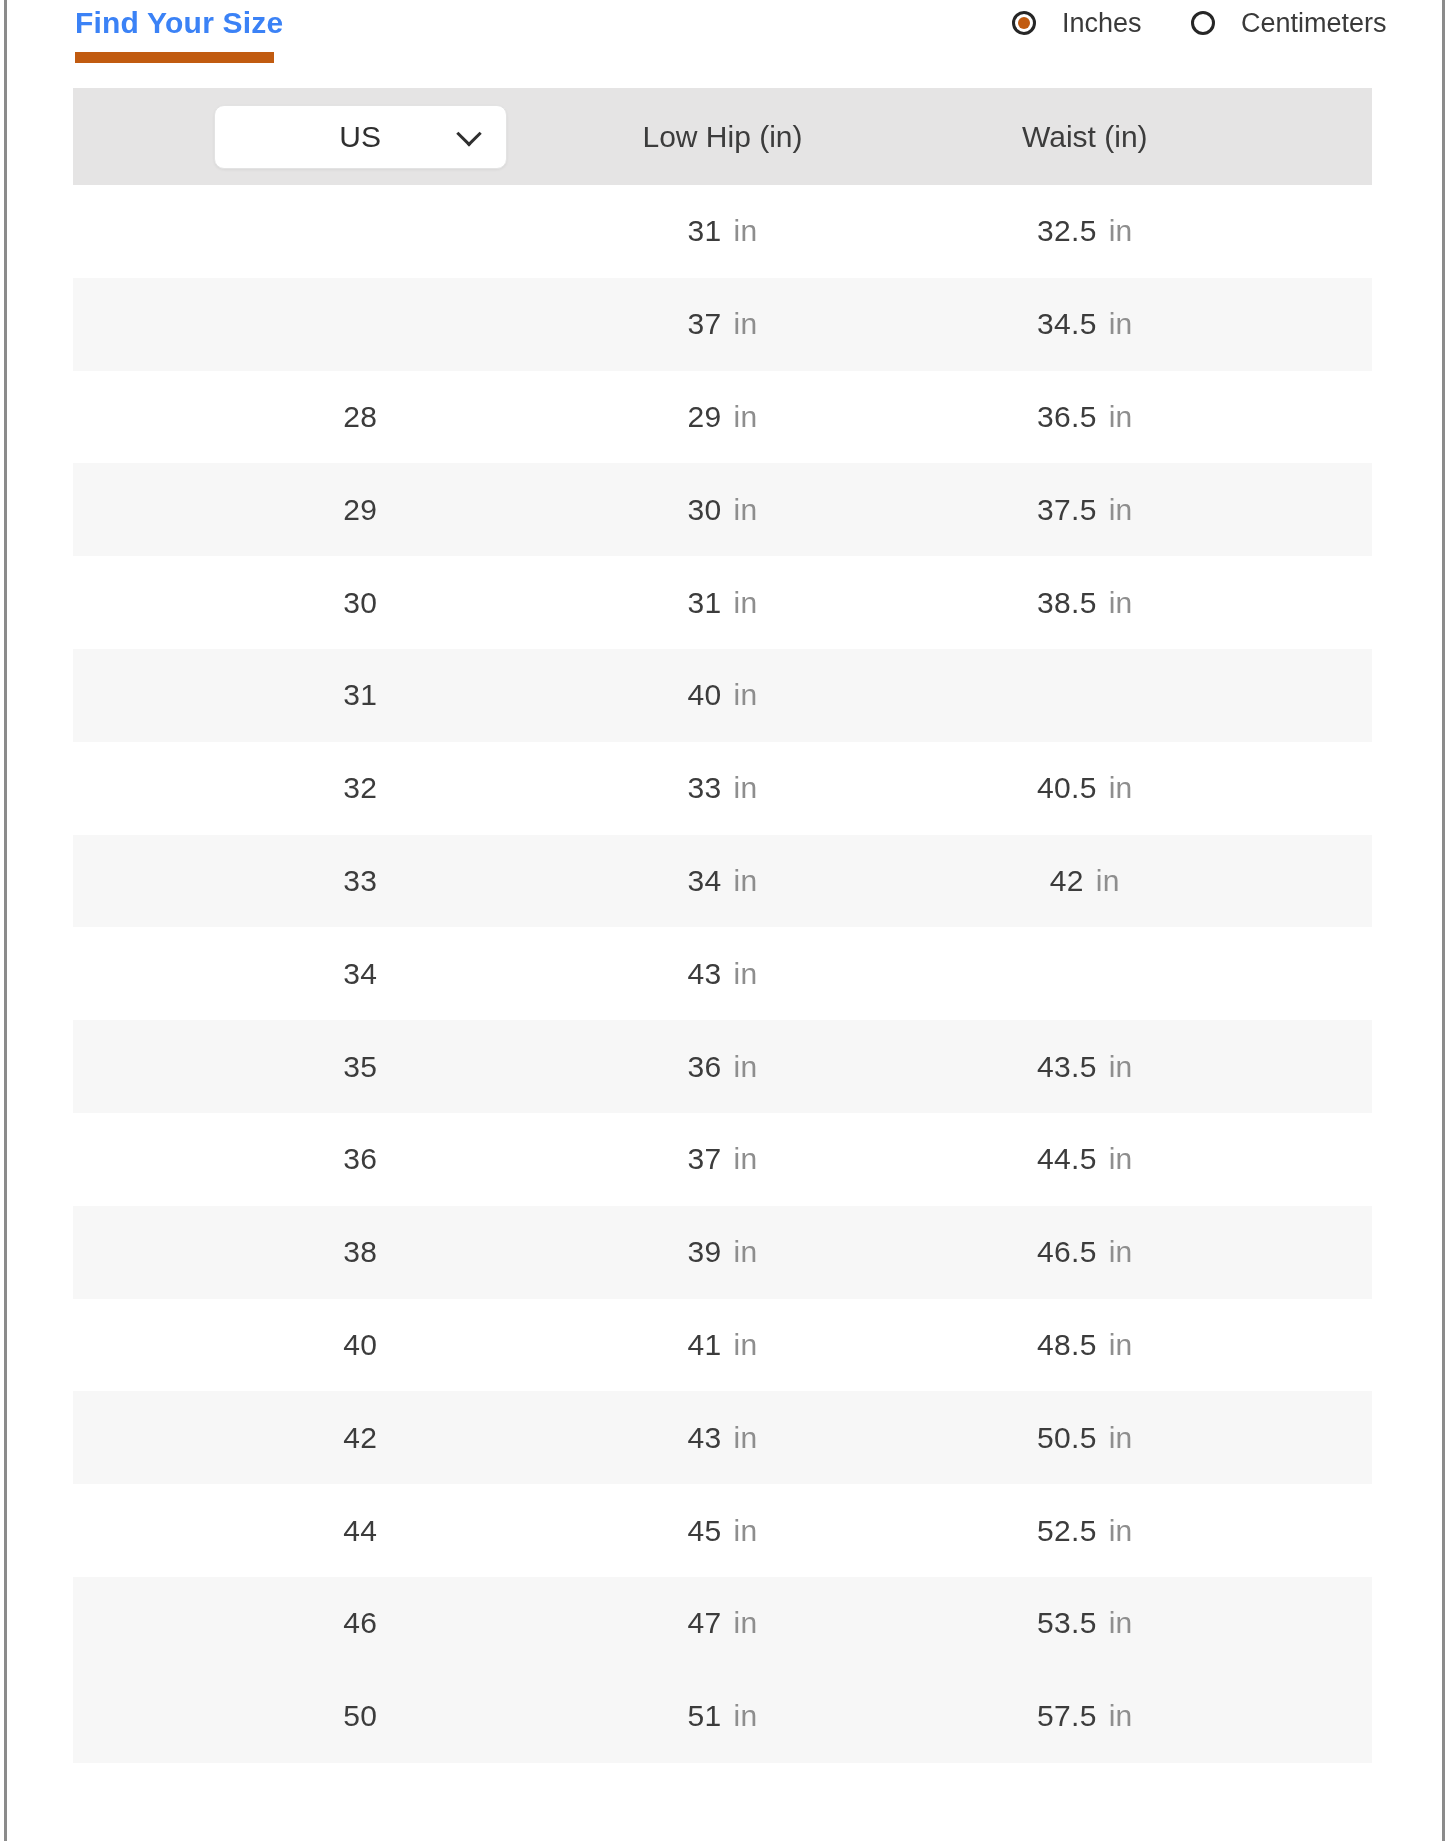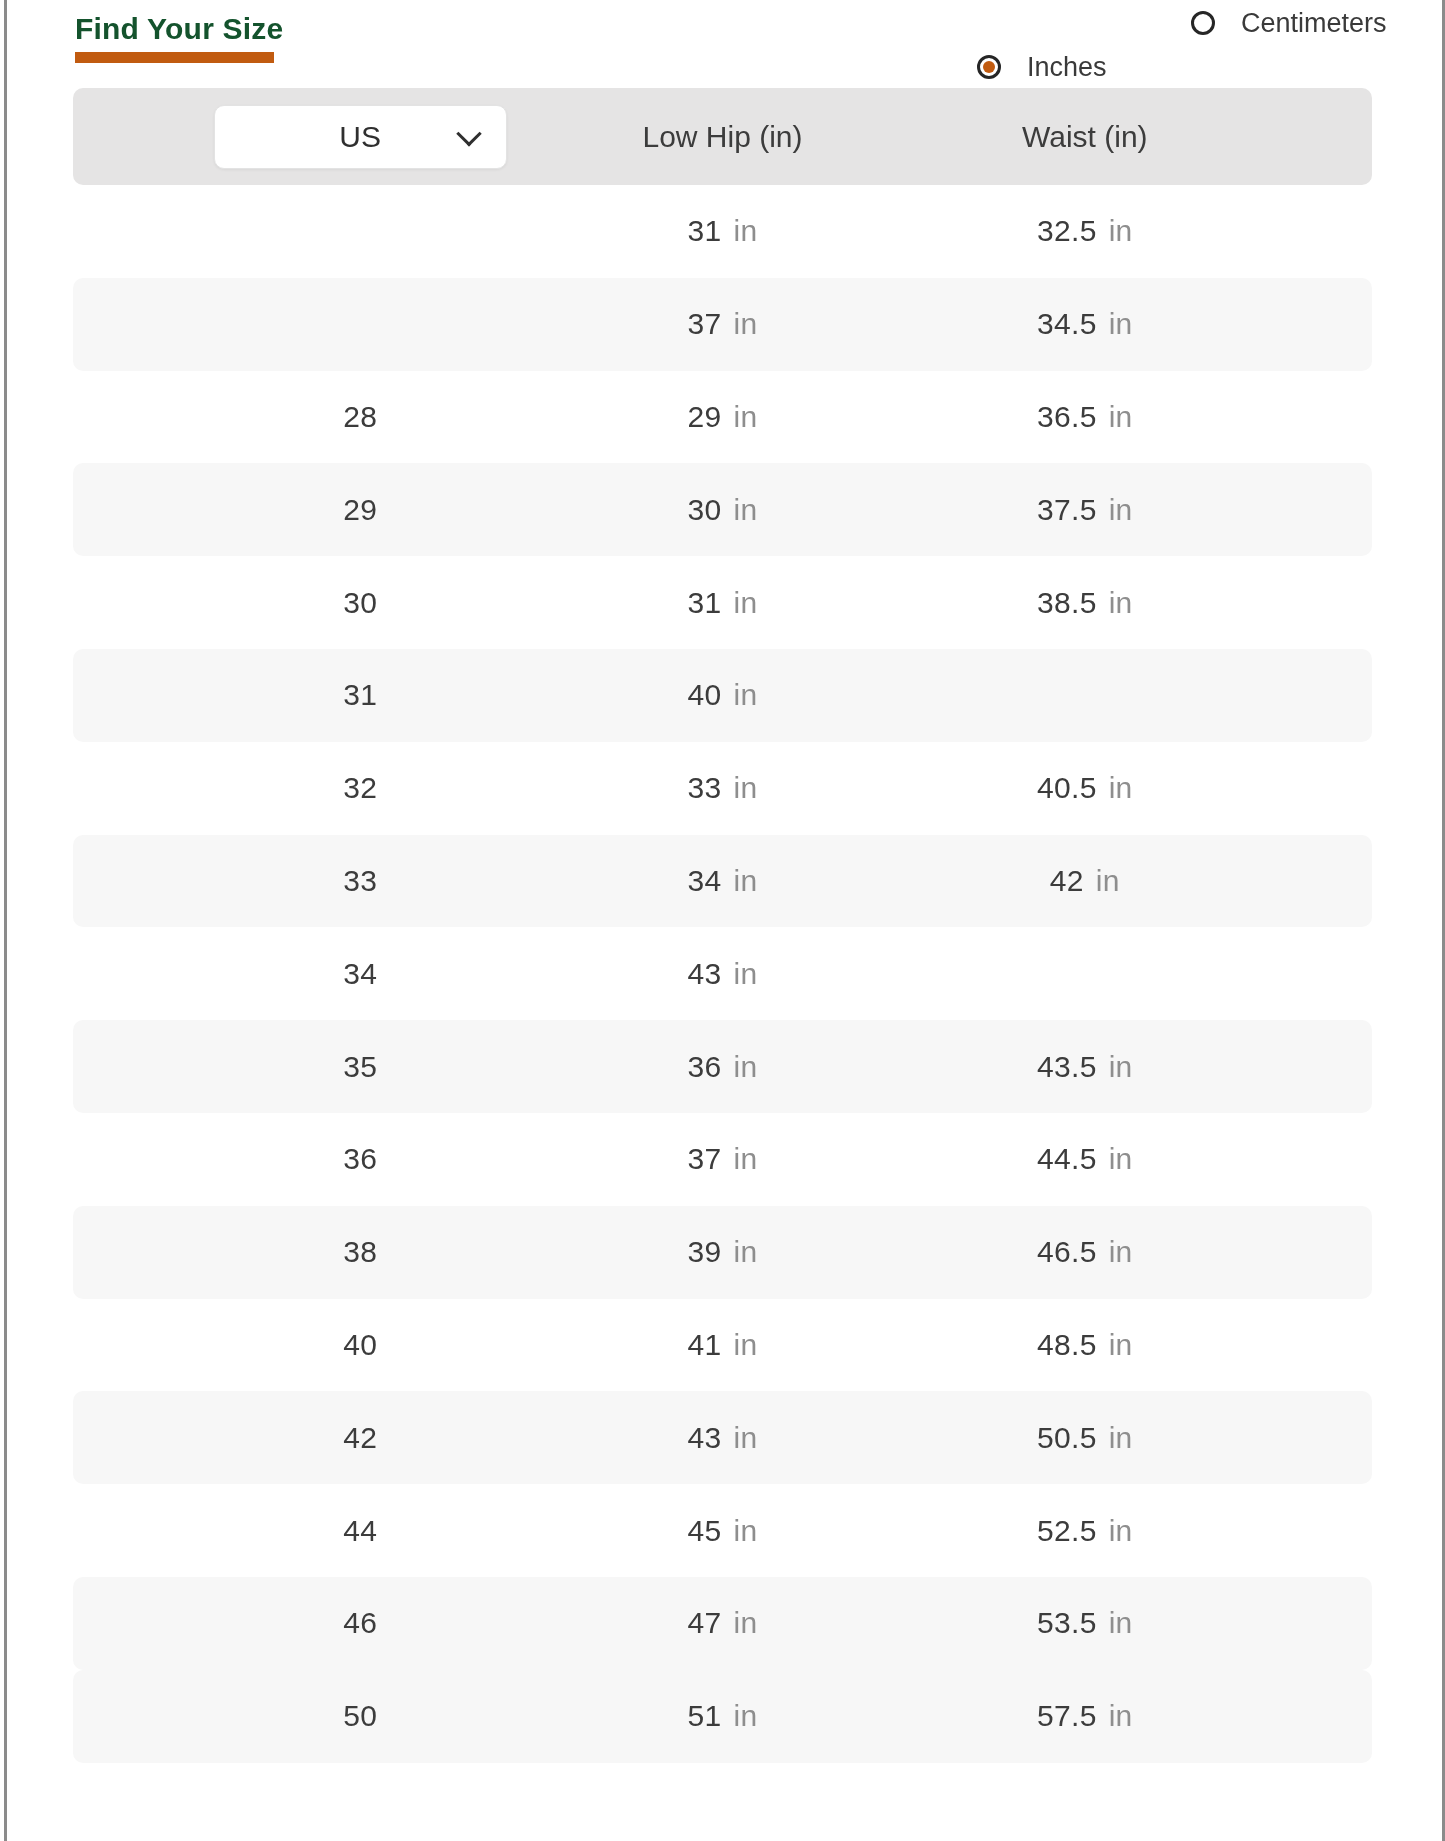--- a/index.html
+++ b/index.html
@@ -8,48 +8,48 @@
     background: #ffffff;
     position: relative;
     overflow: hidden;
     font-family: "Liberation Sans", sans-serif;
   }
   .edge { position: absolute; top: 0; bottom: 0; width: 3px; background: #8B8B8B; }
   .edge-left  { left: 4px; }
   .edge-right { left: 1442px; }
 
   .title {
-    position: absolute; left: 75px; top: 12px; margin: 0;
-    font-size: 30px; font-weight: 700; color: #14532d; letter-spacing: 0.2px;
+    position: absolute; left: 75px; top: 6px; margin: 0;
+    font-size: 30px; font-weight: 700; color: #3b82f6; letter-spacing: 0.2px;
   }
   .title-underline {
     position: absolute; left: 75px; top: 52px;
     width: 199px; height: 11px; background: #C15B10;
   }
 
   .radio-group {
     position: absolute; top: 7px; height: 32px;
     display: flex; align-items: center; cursor: pointer;
   }
-  .radio-group.pos-0 { left: 977px; margin-top: 44px; }
+  .radio-group.pos-0 { left: 1012px; }
   .radio-group.pos-1 { left: 1191px; }
   .radio {
     width: 24px; height: 24px; box-sizing: border-box;
     border: 3px solid #262626; border-radius: 50%;
     background: #fff; display: flex; align-items: center; justify-content: center;
     flex: 0 0 auto;
   }
   .radio .dot { width: 12px; height: 12px; border-radius: 50%; background: transparent; }
   .radio-group.selected .radio .dot { background: #C15B10; }
   .radio-label { margin-left: 26px; font-size: 27px; color: #3A3A3A; }
 
   .size-table { position: absolute; left: 73px; top: 88px; width: 1299px; }
   .thead, .row {
     display: grid; grid-template-columns: 1fr 1fr 1fr;
-    align-items: center; padding: 0 106px; box-sizing: border-box; border-radius: 10px;
+    align-items: center; padding: 0 106px; box-sizing: border-box;
   }
   .thead { height: 97px; background: #E5E4E4; }
   .th { text-align: center; font-size: 30px; color: #3C3C3C; }
 
   .region-btn {
     position: relative; width: 293px; height: 64px; margin: 0 auto;
     display: flex; align-items: center; justify-content: center;
     background: #fff; border: 1px solid #E3E3E3; border-radius: 10px;
     box-shadow: 0 1px 3px rgba(0,0,0,0.06);
     font-family: inherit; font-size: 30px; color: #2F2F2F; cursor: pointer;

